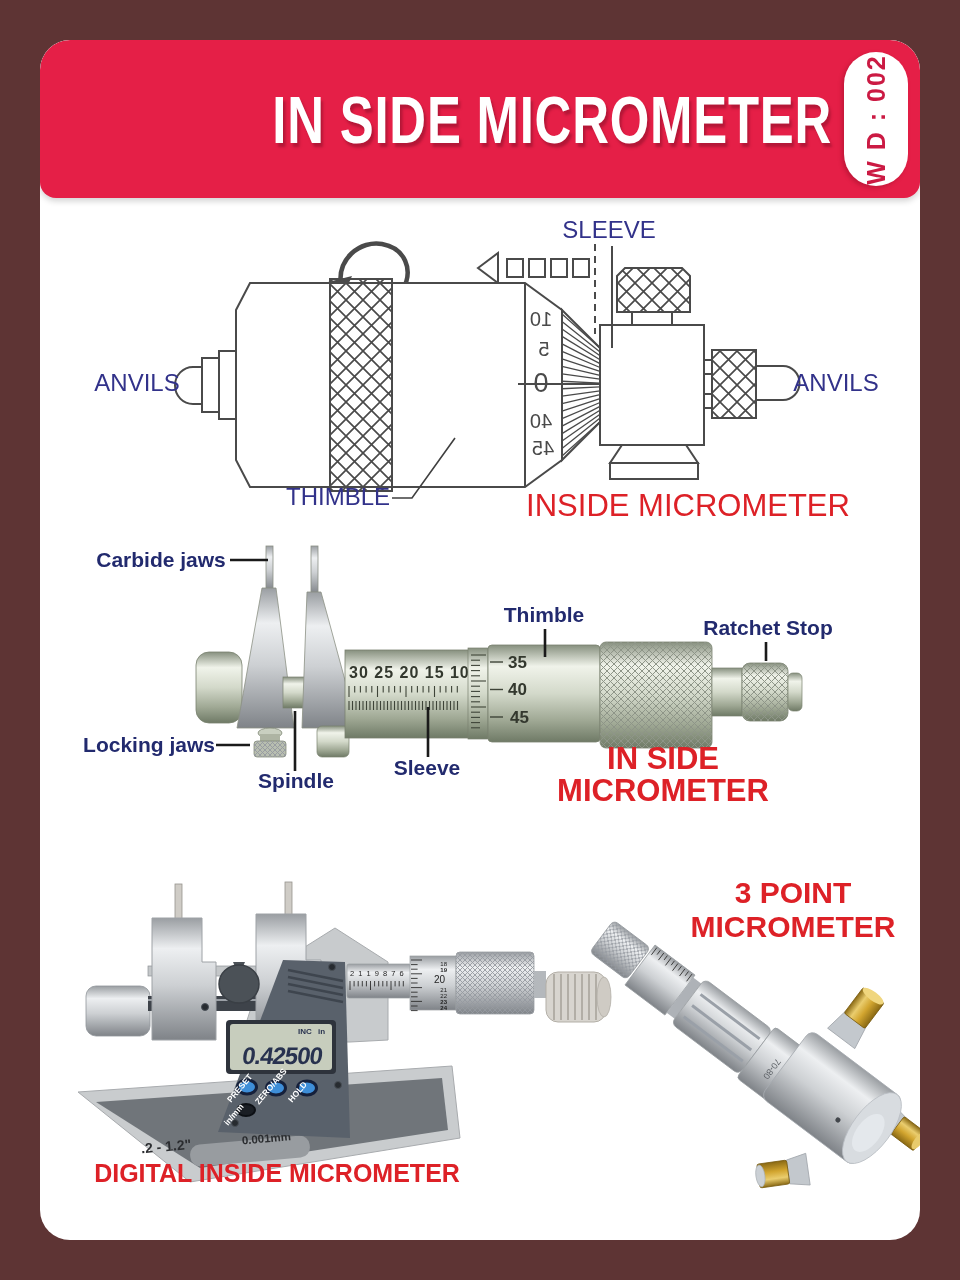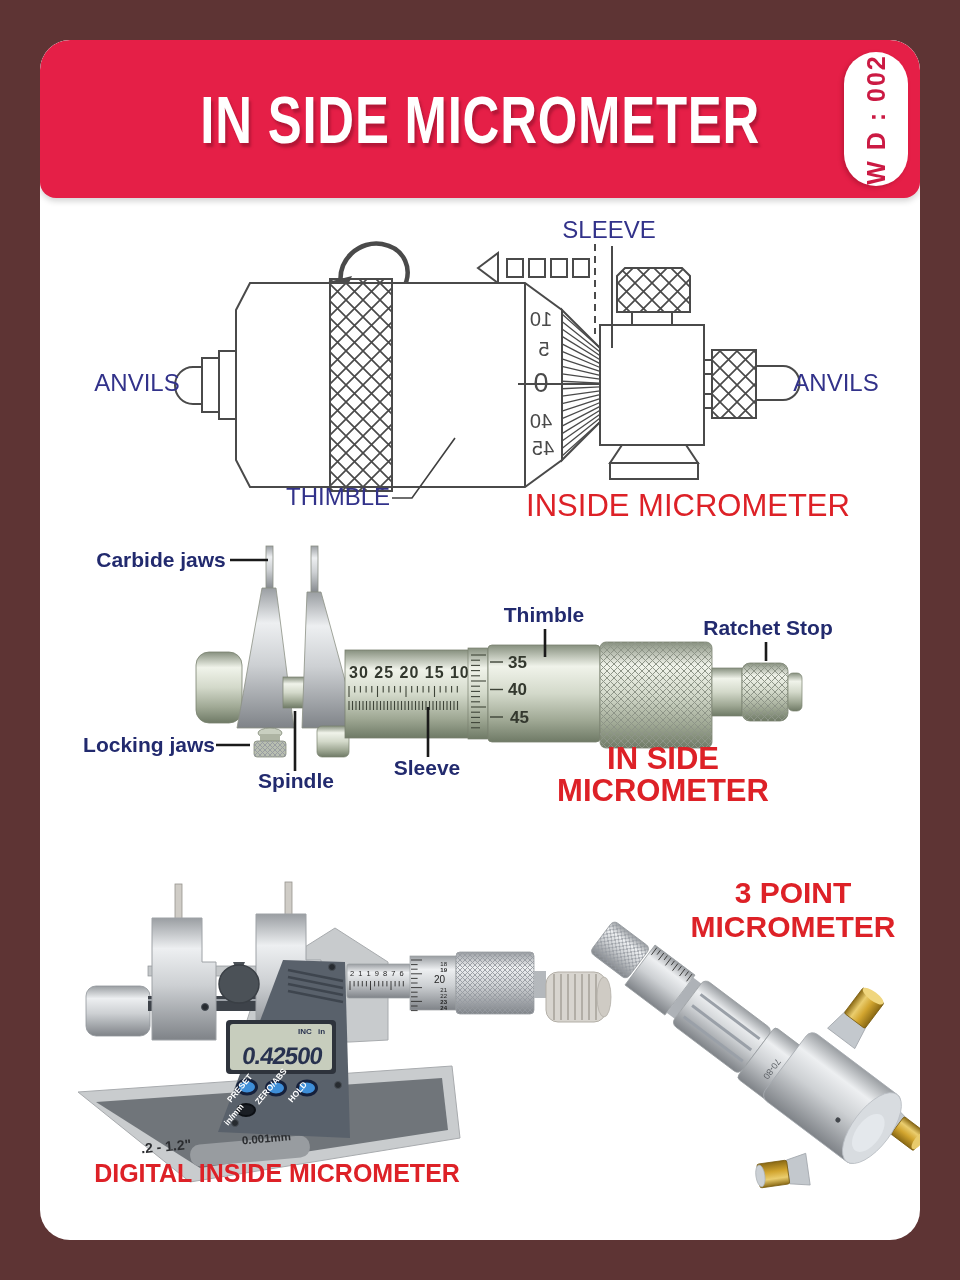--- a/index.html
+++ b/index.html
@@ -1,18 +1,18 @@
 <!DOCTYPE html>
 <html><head>
 <meta charset="utf-8">
 <style>
   html,body{margin:0;padding:0;}
   body{width:960px;height:1280px;background:#5E3434;position:relative;font-family:"Liberation Sans",sans-serif;overflow:hidden;}
   .card{position:absolute;left:40px;top:40px;width:880px;height:1200px;background:#ffffff;border-radius:30px;overflow:hidden;}
-  .header{position:absolute;left:0;top:0;width:880px;height:158px;background:#E51F47;border-radius:30px 30px 16px 16px;display:flex;align-items:center;justify-content:center;box-shadow:0 3px 6px rgba(0,0,0,0.18);}
+  .header{position:absolute;left:0;top:0;width:880px;height:158px;background:#E51F47;border-radius:30px 30px 16px 16px;display:flex;align-items:center;justify-content:flex-end;box-shadow:0 3px 6px rgba(0,0,0,0.18);}
   .title{color:#ffffff;font-size:67px;font-weight:bold;letter-spacing:1px;white-space:nowrap;transform:scaleX(0.76);text-shadow:3px 4px 3px rgba(90,10,25,0.35);}
   .badge{position:absolute;right:12px;top:12px;width:64px;height:134px;background:#ffffff;border-radius:32px;display:flex;align-items:center;justify-content:center;box-shadow:-2px 2px 4px rgba(120,10,30,0.35);}
   .badge span{transform:rotate(-90deg);font-size:25px;font-weight:bold;color:#CB1A43;letter-spacing:2px;white-space:nowrap;}
   .sec{position:absolute;left:0;}
   svg{display:block;}
   svg text{font-family:"Liberation Sans",sans-serif;}
   .dlabel{fill:#32328A;font-size:24px;}
   .plabel{fill:#222A6E;font-size:21px;font-weight:bold;}
   .redcap{fill:#DD2127;}
 </style>

